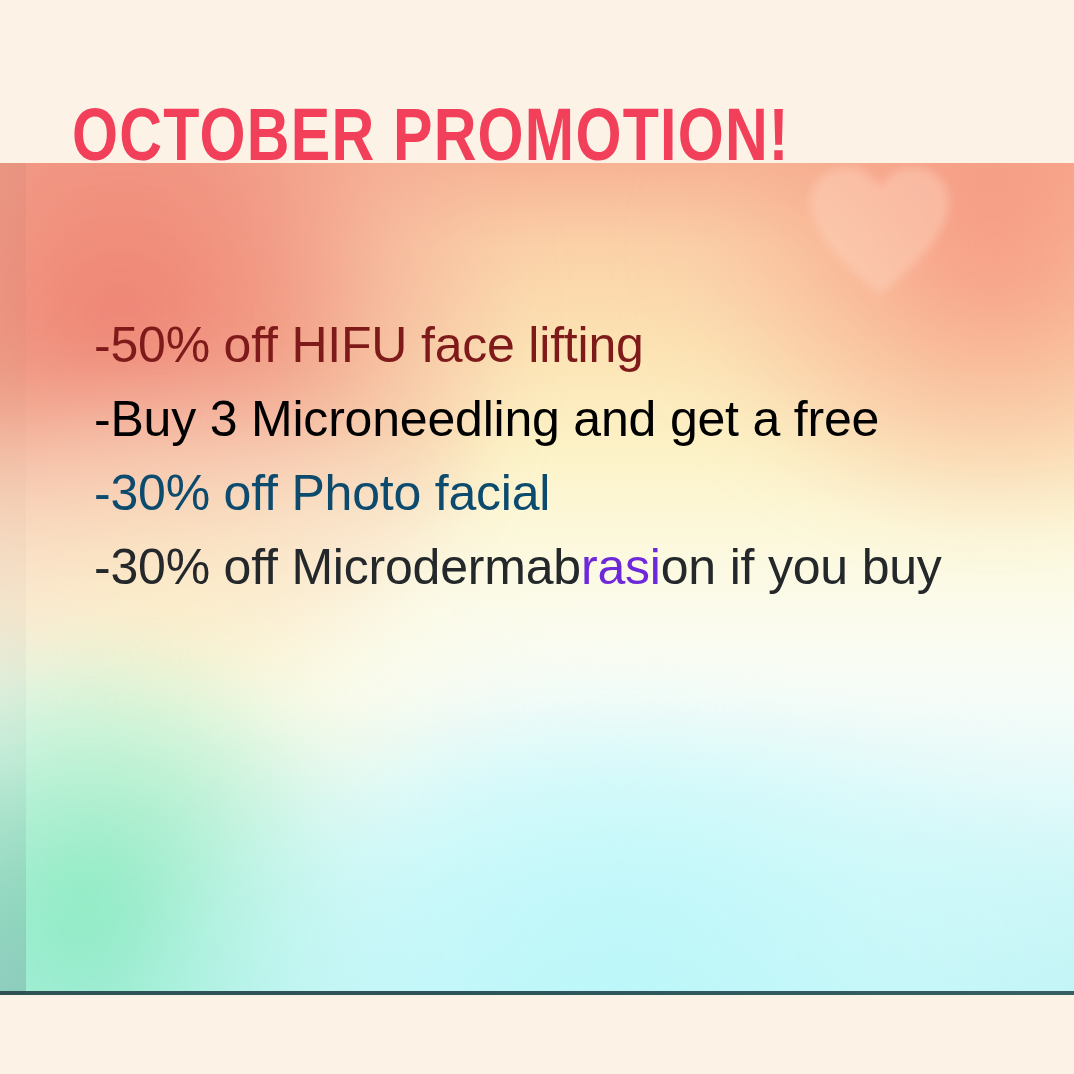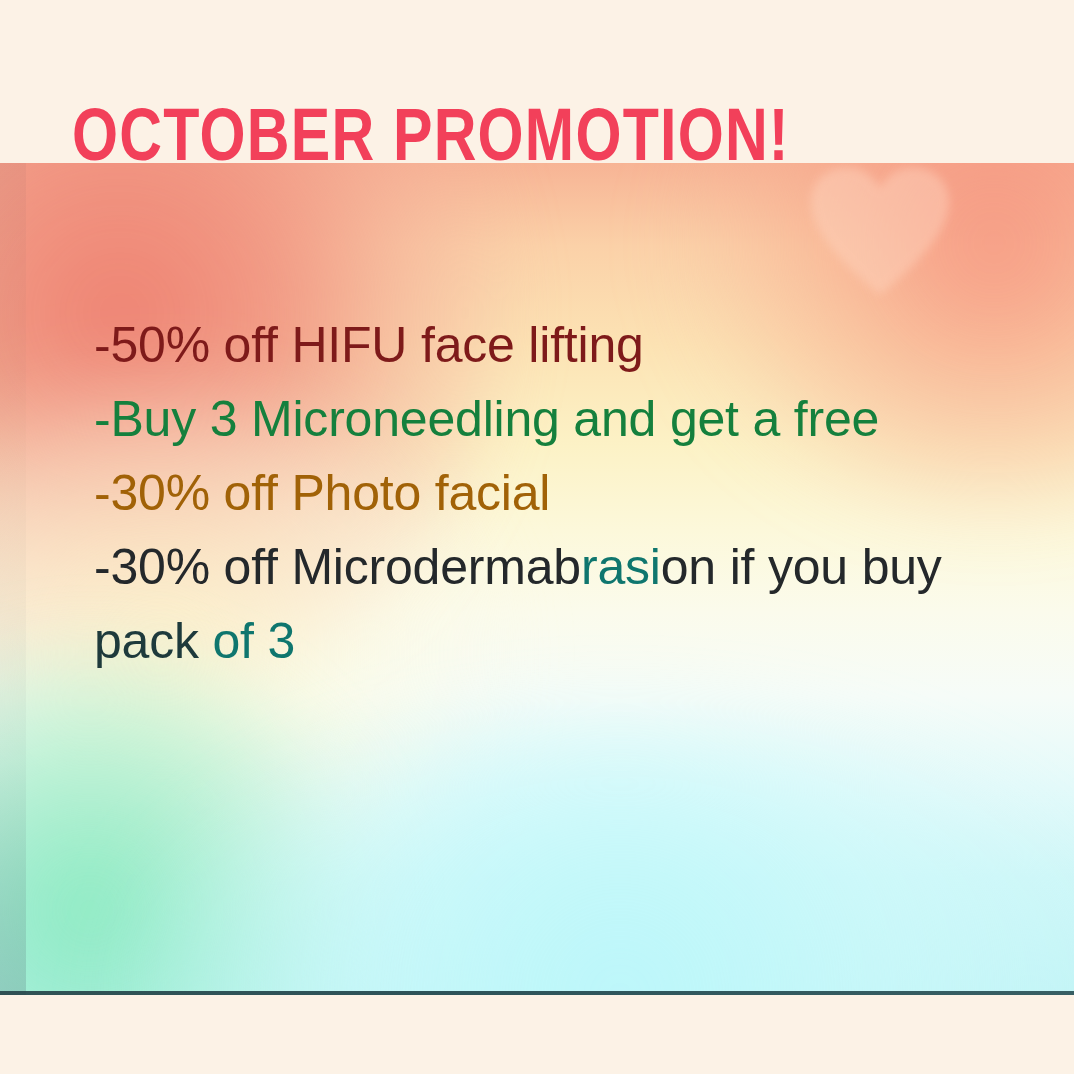--- a/index.html
+++ b/index.html
@@ -195,29 +195,29 @@
     display: block;
     height: 74px;
     line-height: 74px;
     font-family: "Liberation Sans", sans-serif;
     font-size: 50px;
     font-weight: 400;
     letter-spacing: -0.2px;
     white-space: nowrap;
   }
   .offer-line.ln0 { color: #7E1A1A; }
-  .offer-line.ln1 { color: #15803d; }
+  .offer-line.ln1 { color: #000000; }
   .offer-line.ln2 { color: #621414; }
   .offer-line.ln3 { color: #4A1414; }
-  .offer-line.ln4 { color: #a16207; }
+  .offer-line.ln4 { color: #0c4a6e; }
   .offer-line.ln5 { color: #24282B; }
   .offer-line.ln6 { color: #1E3A3C; }
   .offer-line.ln7 { color: #17454A; }
 
-  .tint-orange { color: #0f766e; }
+  .tint-orange { color: #6d28d9; }
 </style>
 </head>
 <body>
 
 <div id="poster">
 
   <div id="promo-card">
     <div id="grad-blob-coral"></div>
     <div id="grad-blob-pink"></div>
     <div id="grad-blob-cream"></div>
@@ -234,16 +234,15 @@
     <div id="card-bottom-rule"></div>
   </div>
 
   <h1 id="promo-title">OCTOBER PROMOTION!</h1>
 
   <ul id="offer-list">
     <li class="offer-line ln0">-50% off HIFU face lifting</li>
     <li class="offer-line ln1">-Buy 3 Microneedling and get a free</li>
     <li class="offer-line ln4">-30% off Photo facial</li>
     <li class="offer-line ln5"><span>-30% off Microdermab</span><span class="tint-orange">rasi</span><span>on if you buy</span></li>
-    <li class="offer-line ln6"><span>pack </span><span class="tint-orange">of 3</span></li>
   </ul>
 
 </div>
 
 </body></html>

